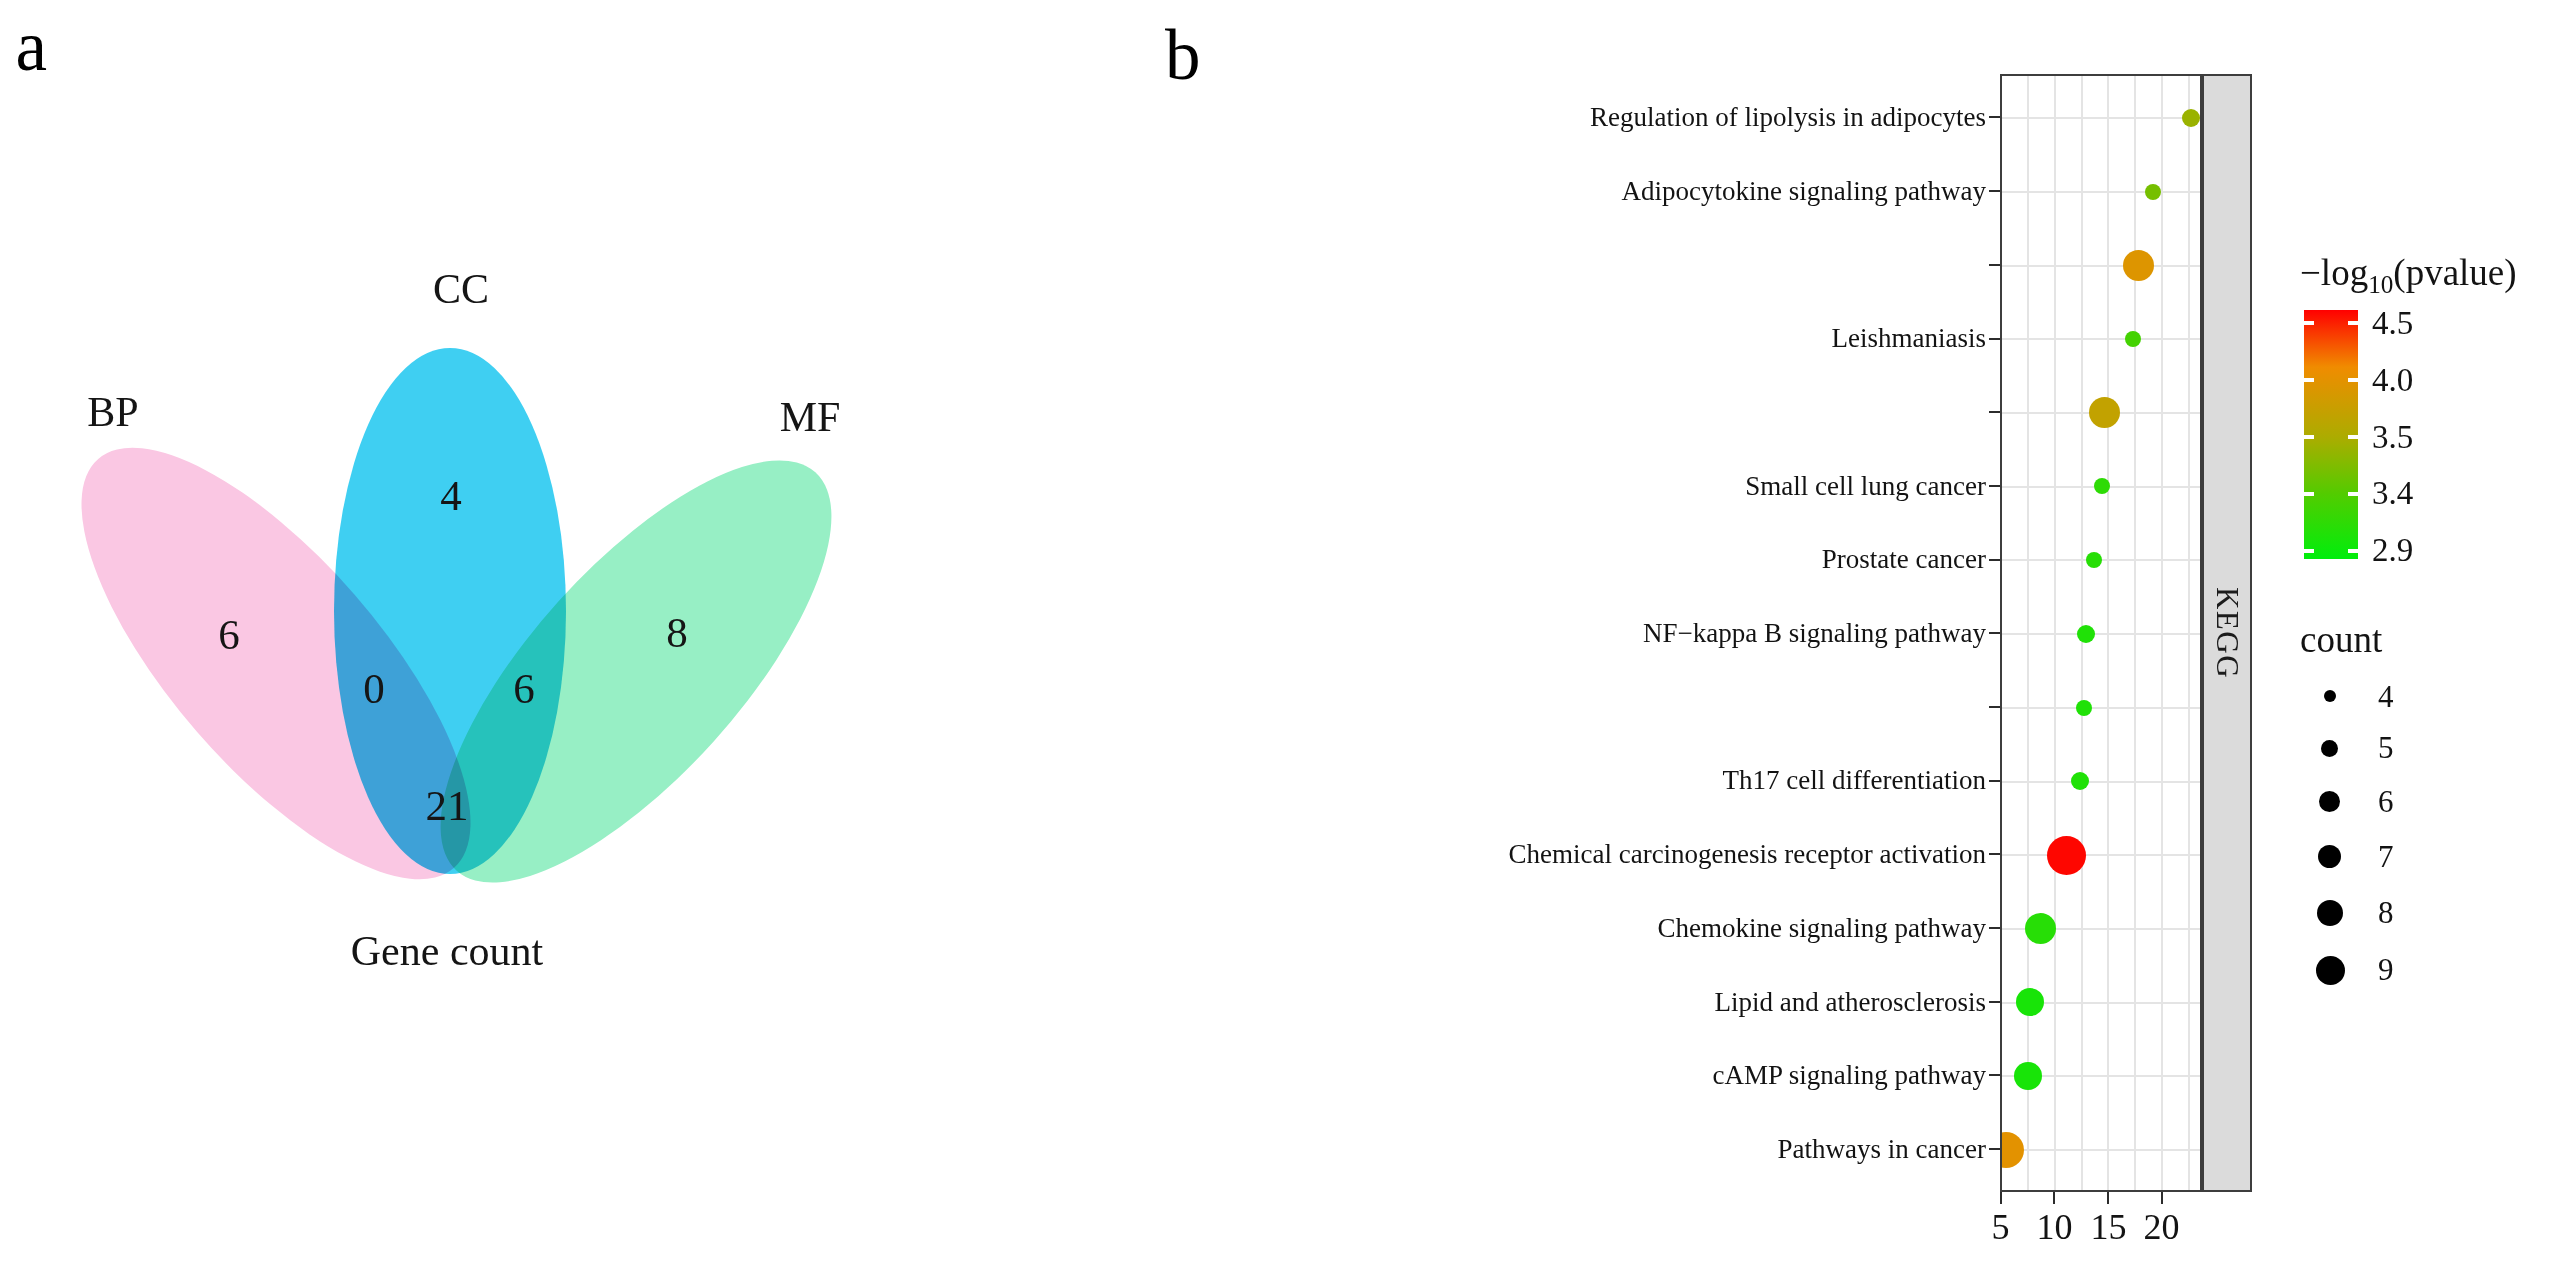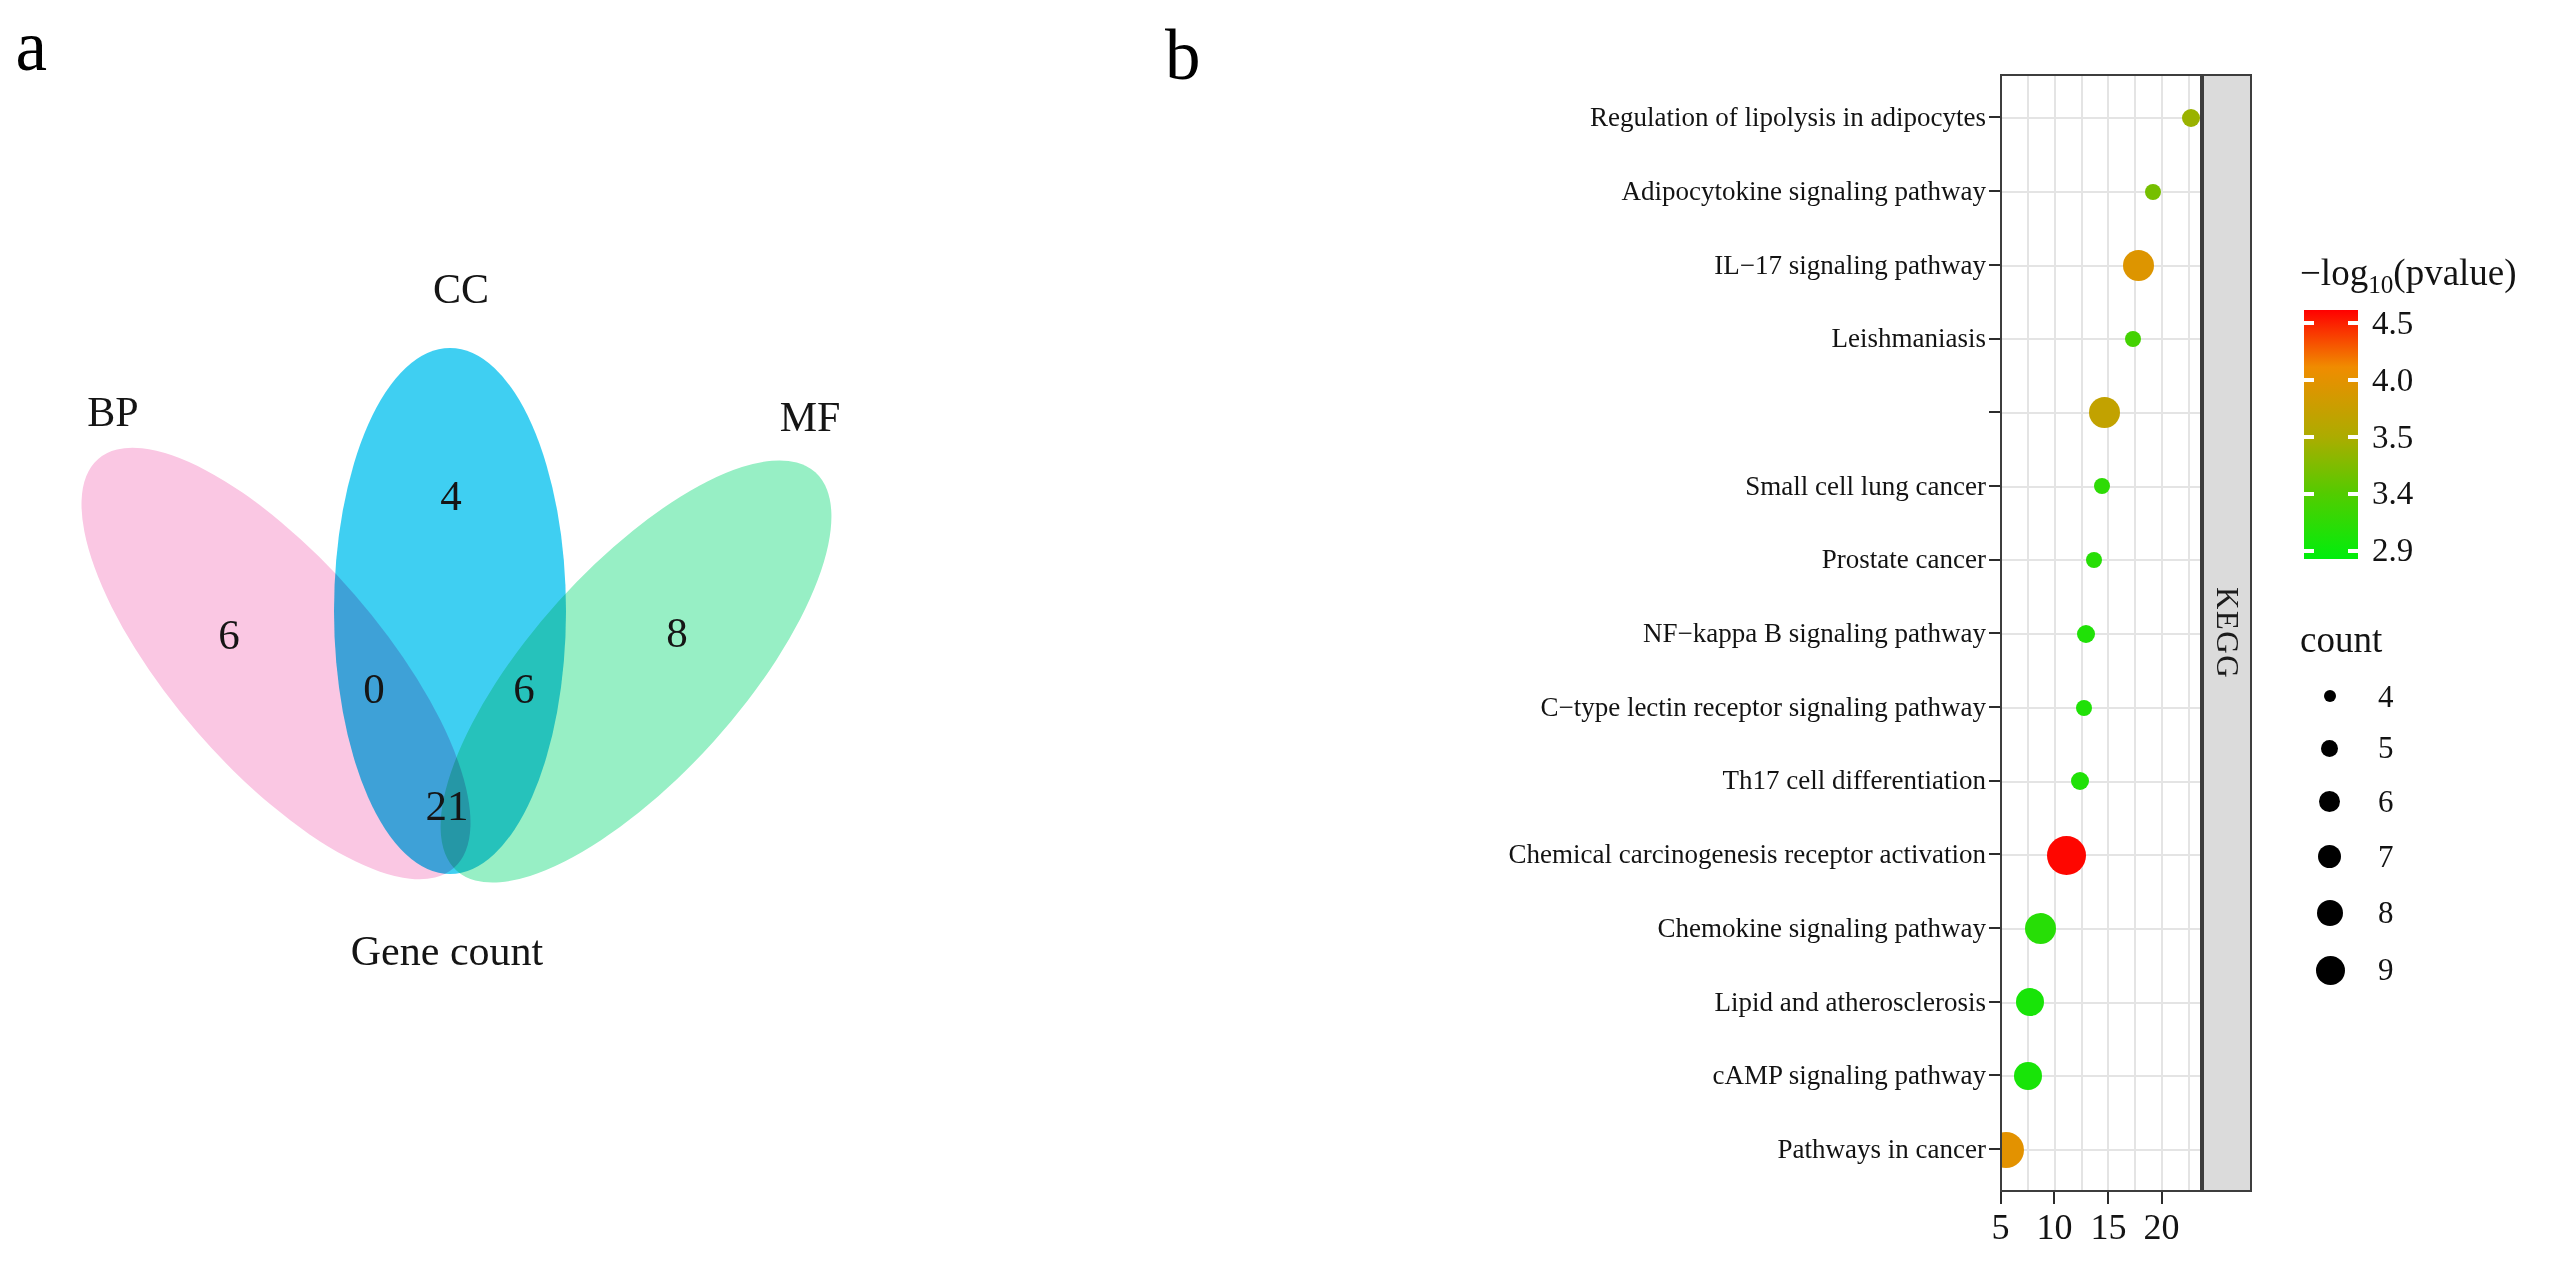--- a/index.html
+++ b/index.html
@@ -103,32 +103,30 @@
     </div>
     <div class="plot-border" style="left: 2000px; top: 74px; width: 202px; height: 1118px;"></div>
     <div class="strip" style="left: 2202px; top: 74px; width: 50px; height: 1118px;">
       <span>KEGG</span>
     </div>
     <div class="ytick" style="left: 1989px; top: 116px;"></div>
     <div class="ylab" style="left: 1274px; top: 98px;">Regulation of lipolysis in adipocytes</div>
     <div class="ytick" style="left: 1989px; top: 190px;"></div>
     <div class="ylab" style="left: 1274px; top: 172px;">Adipocytokine signaling pathway</div>
     <div class="ytick" style="left: 1989px; top: 264px;"></div>
-    <div class="ylab" style="left: 1274px; top: 246px;">IL−17 signaling pathway</div>
     <div class="ytick" style="left: 1989px; top: 338px;"></div>
     <div class="ylab" style="left: 1274px; top: 319px;">Leishmaniasis</div>
     <div class="ytick" style="left: 1989px; top: 411px;"></div>
     <div class="ytick" style="left: 1989px; top: 485px;"></div>
     <div class="ylab" style="left: 1274px; top: 467px;">Small cell lung cancer</div>
     <div class="ytick" style="left: 1989px; top: 559px;"></div>
     <div class="ylab" style="left: 1274px; top: 540px;">Prostate cancer</div>
     <div class="ytick" style="left: 1989px; top: 632px;"></div>
     <div class="ylab" style="left: 1274px; top: 614px;">NF−kappa B signaling pathway</div>
     <div class="ytick" style="left: 1989px; top: 706px;"></div>
-    <div class="ylab" style="left: 1274px; top: 688px;">C−type lectin receptor signaling pathway</div>
     <div class="ytick" style="left: 1989px; top: 780px;"></div>
     <div class="ylab" style="left: 1274px; top: 761px;">Th17 cell differentiation</div>
     <div class="ytick" style="left: 1989px; top: 853px;"></div>
     <div class="ylab" style="left: 1274px; top: 835px;">Chemical carcinogenesis receptor activation</div>
     <div class="ytick" style="left: 1989px; top: 927px;"></div>
     <div class="ylab" style="left: 1274px; top: 909px;">Chemokine signaling pathway</div>
     <div class="ytick" style="left: 1989px; top: 1001px;"></div>
     <div class="ylab" style="left: 1274px; top: 983px;">Lipid and atherosclerosis</div>
     <div class="ytick" style="left: 1989px; top: 1074px;"></div>
     <div class="ylab" style="left: 1274px; top: 1056px;">cAMP signaling pathway</div>

